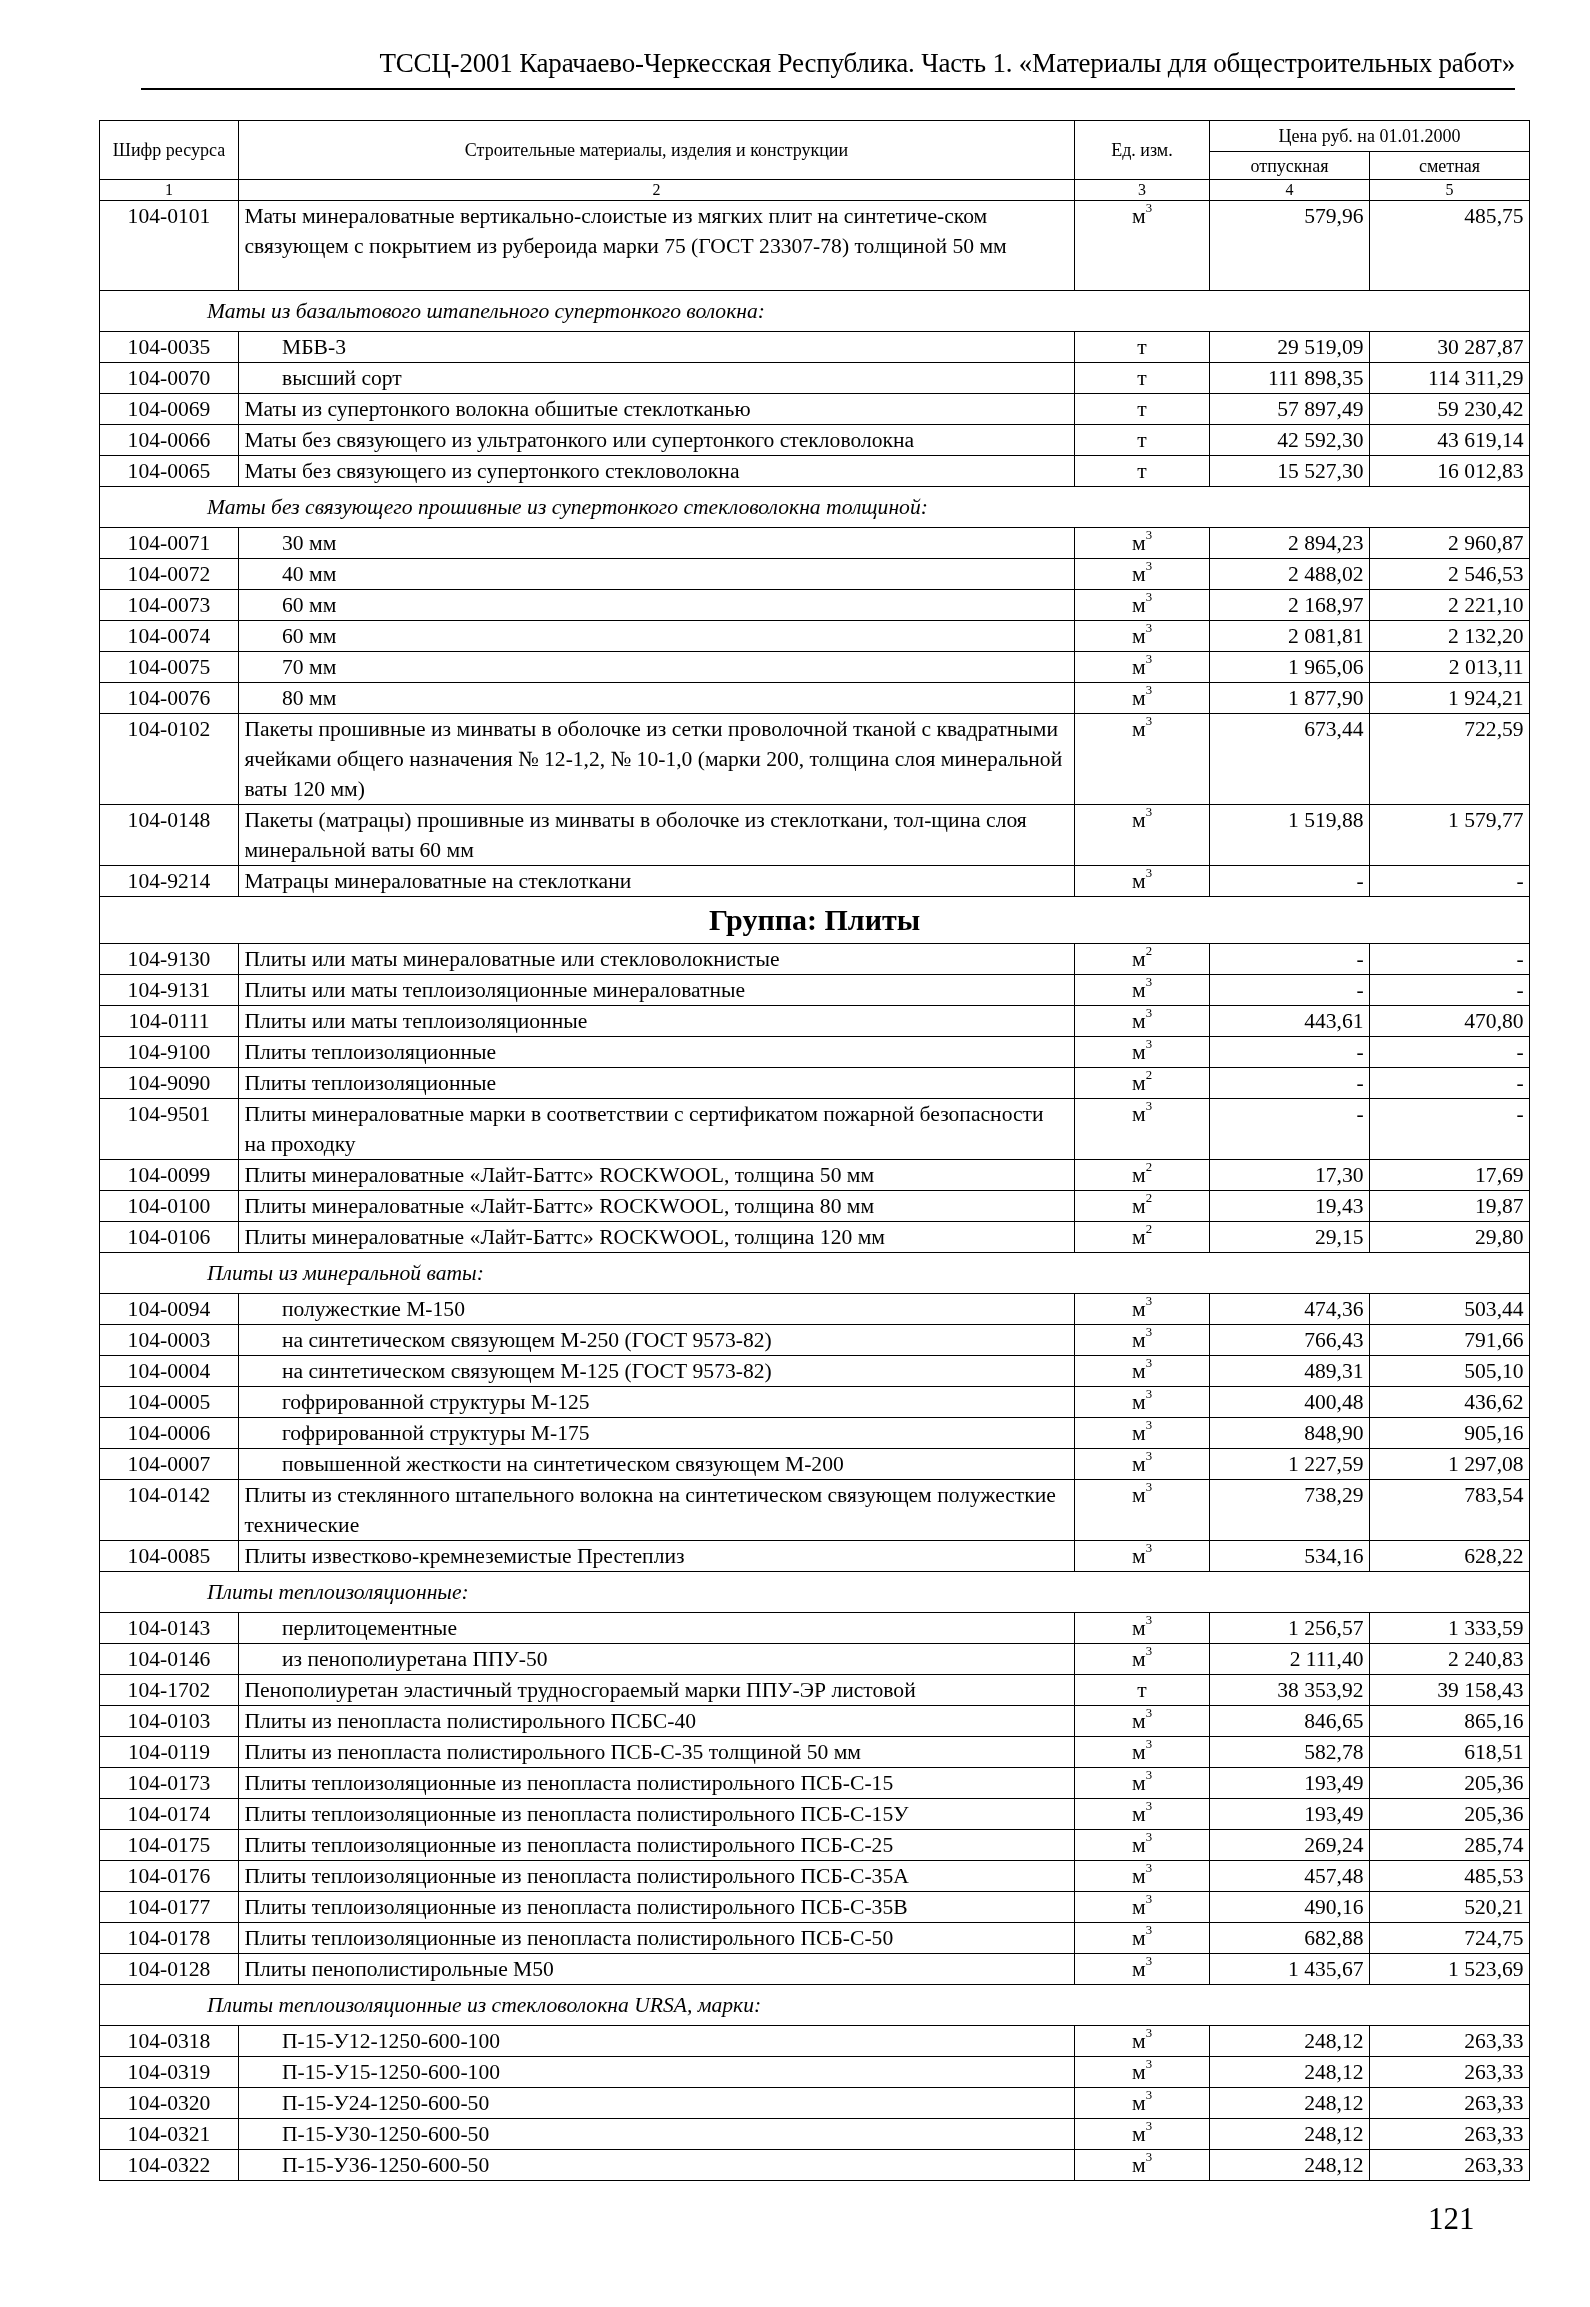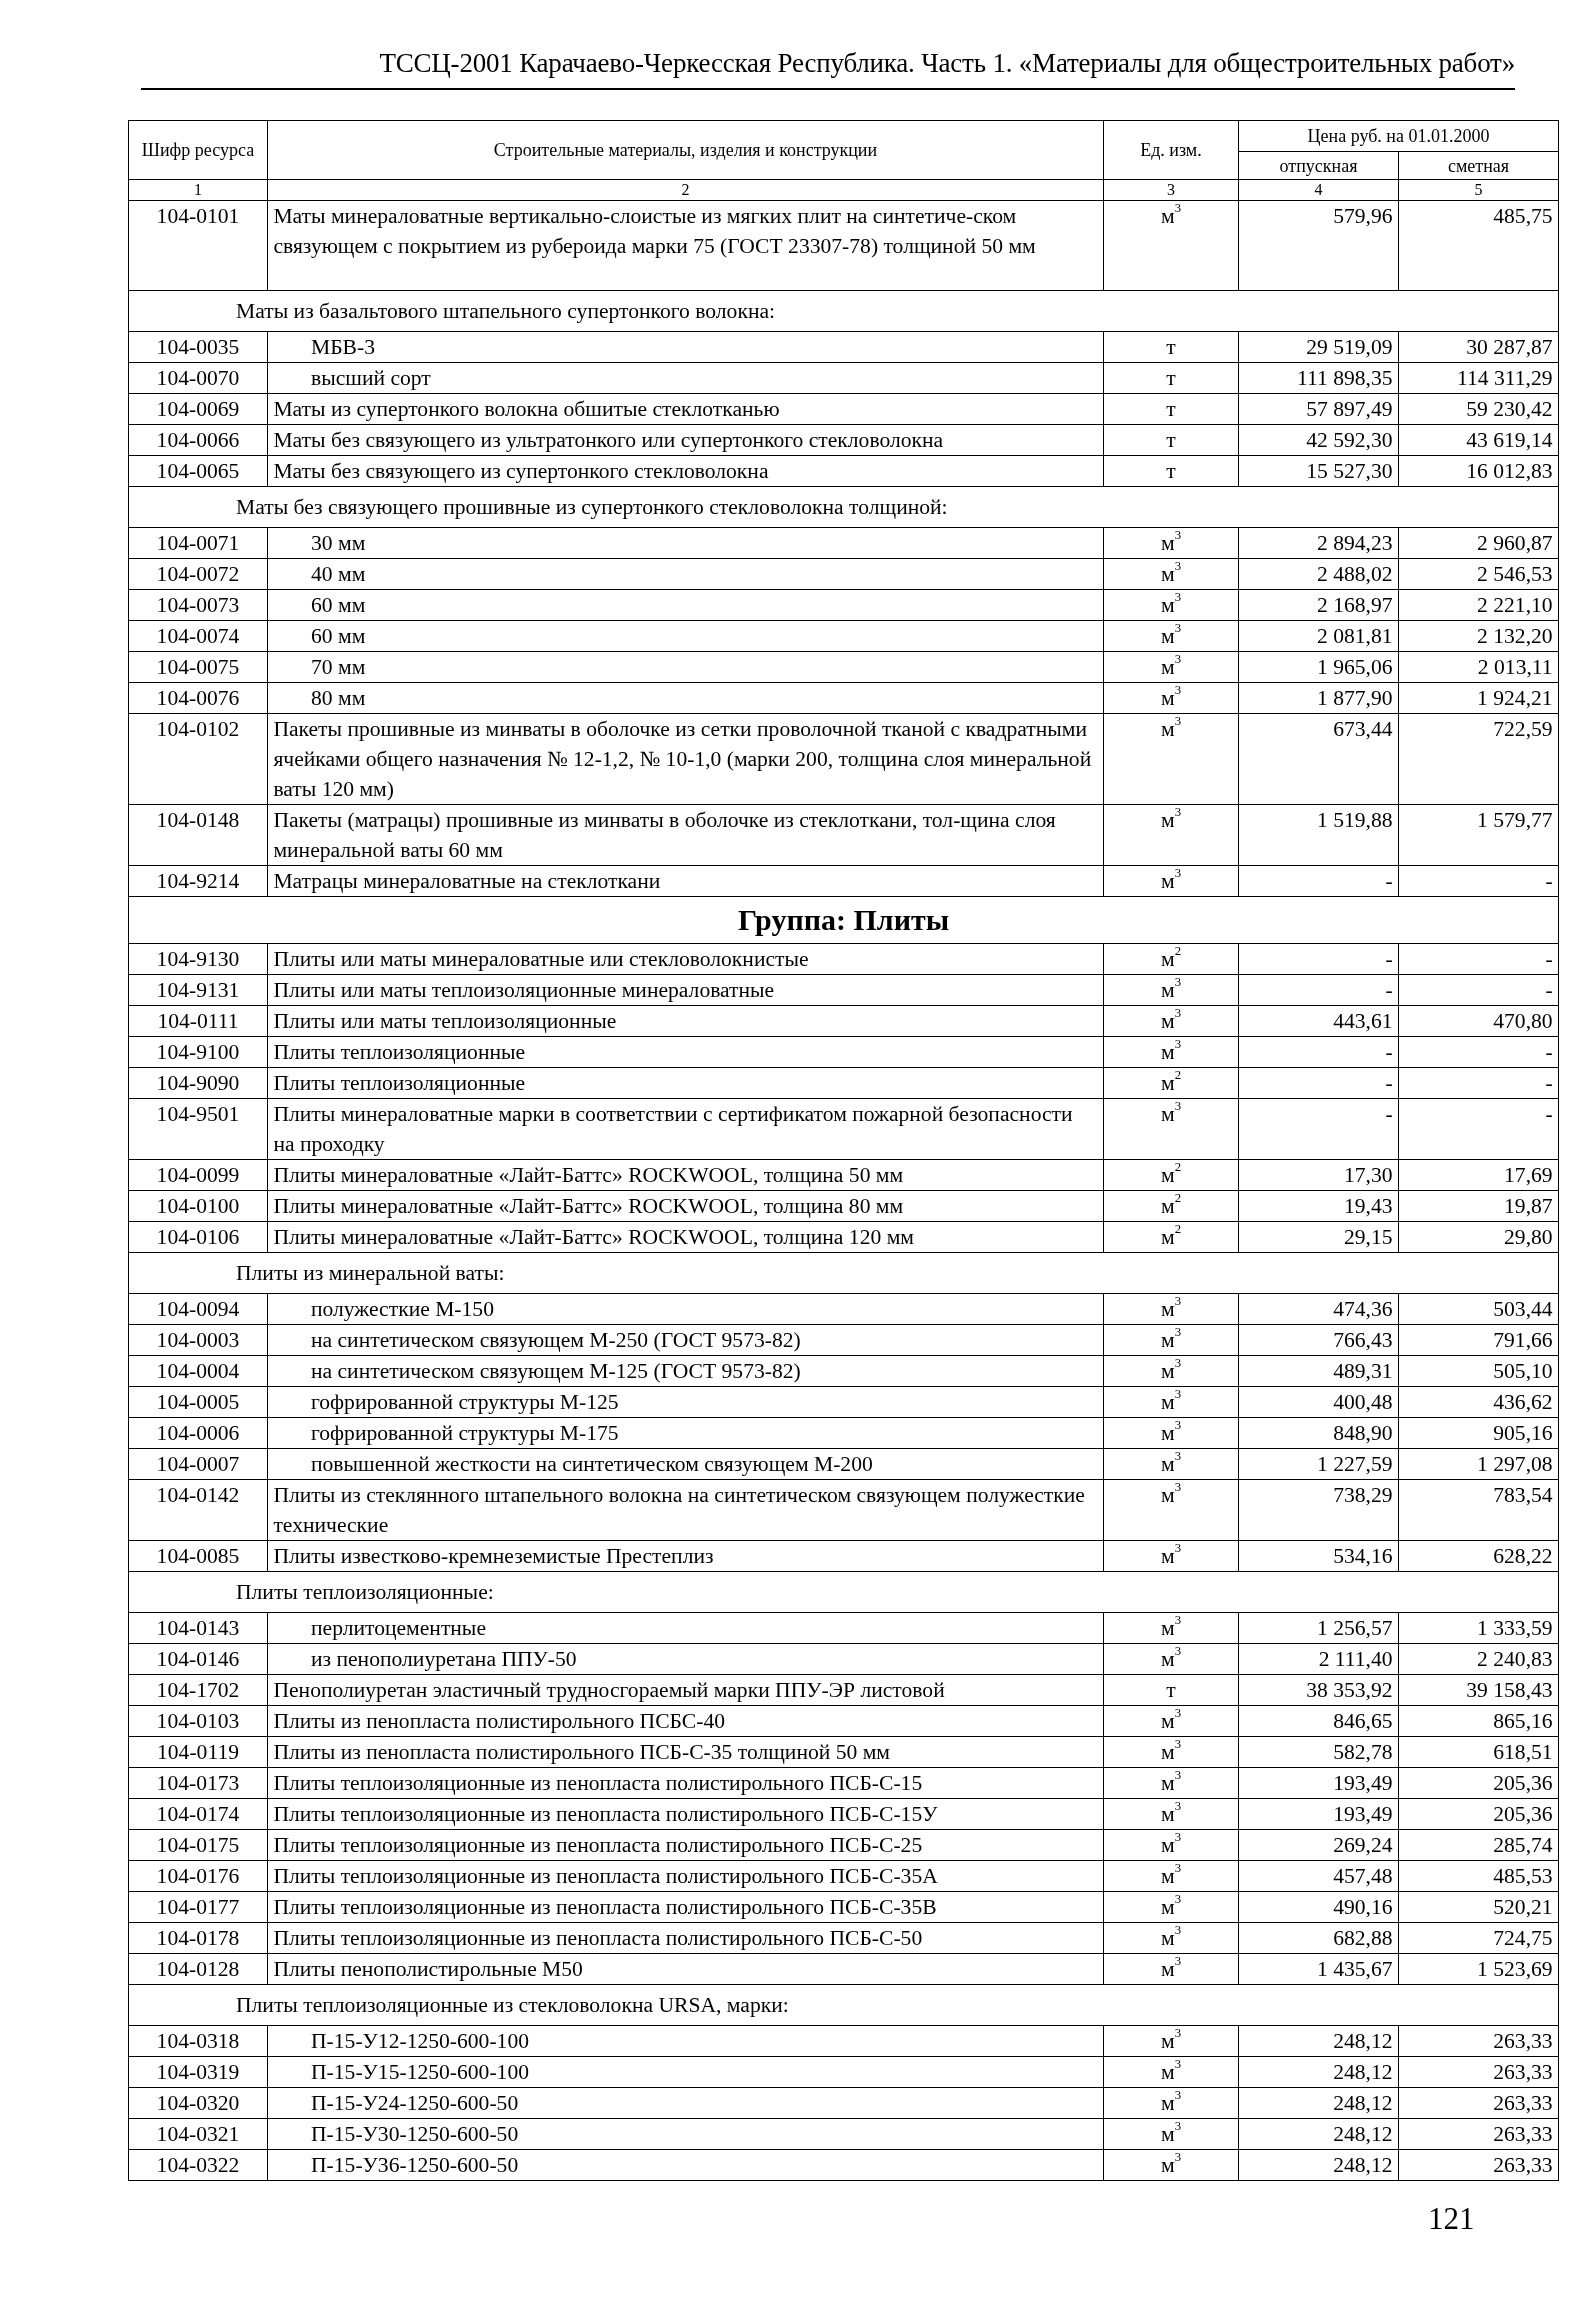--- a/index.html
+++ b/index.html
@@ -1,39 +1,39 @@
 <!DOCTYPE html>
 <html style="font-size:10.8px"><head>
 <meta charset="utf-8">
 <style>
   html, body { margin:0; padding:0; background:#fff; }
   body { width:1590px; height:2307px; position:relative; font-family:"Liberation Serif", serif; color:#000; overflow:hidden; }
   .header { position:absolute; left:141px; top:48px; width:1374px; height:40px; }
   .header-title { position:absolute; right:0; top:0; font-size:27px; white-space:nowrap; letter-spacing:-0.2px; }
   .header-rule { position:absolute; left:0; top:40px; width:100%; height:2px; background:#000; }
-  table { position:absolute; left:128px; top:120px; width:1430px; border-collapse:collapse; table-layout:fixed; }
+  table { position:absolute; left:99px; top:120px; width:1430px; border-collapse:collapse; table-layout:fixed; }
   td, th { border:1.7px solid #000; padding:0 5.4px; font-weight:normal; font-size:21.6px; line-height:30px; vertical-align:top; }
   col.c-code { width:139px; }
   col.c-desc { width:836px; }
   col.c-unit { width:135px; }
   col.c-p1 { width:160px; }
   col.c-p2 { width:160px; }
   th { font-size:18px; line-height:24px; text-align:center; vertical-align:middle; }
   tr.hdr1 th { height:30px; }
   tr.hdr2 th { height:27px; }
   tr.numrow th { font-size:16px; line-height:20px; height:20px; }
   td.code { text-align:center; }
   td.unit { text-align:center; }
   td.num { text-align:right; padding-right:5.4px; }
   td.desc.indent { padding-left:43px; }
   tr.r1 td { height:30px; }
   tr.r2 td { height:59px; }
   tr.r3 td { height:89px; }
   tr.section td { border-left:1.7px solid #000; border-right:1.7px solid #000; height:40px; vertical-align:middle; }
-  tr.section td.sec-text { padding-left:107px; }
+  tr.section td.sec-text { padding-left:107px;font-style:italic; }
   tr.group td { text-align:center; font-weight:bold; font-size:30px; height:46px; vertical-align:middle; }
   sup { font-size:12.8px; line-height:0; position:relative; top:-2.7px; }
   .page-number { position:absolute; left:1428px; top:2201px; font-size:31px; }
 </style>
 </head>
 <body>
 
 <div class="header">
   <div class="header-title">ТССЦ-2001 Карачаево-Черкесская Республика. Часть 1. «Материалы для общестроительных работ»</div>
   <div class="header-rule"></div>

